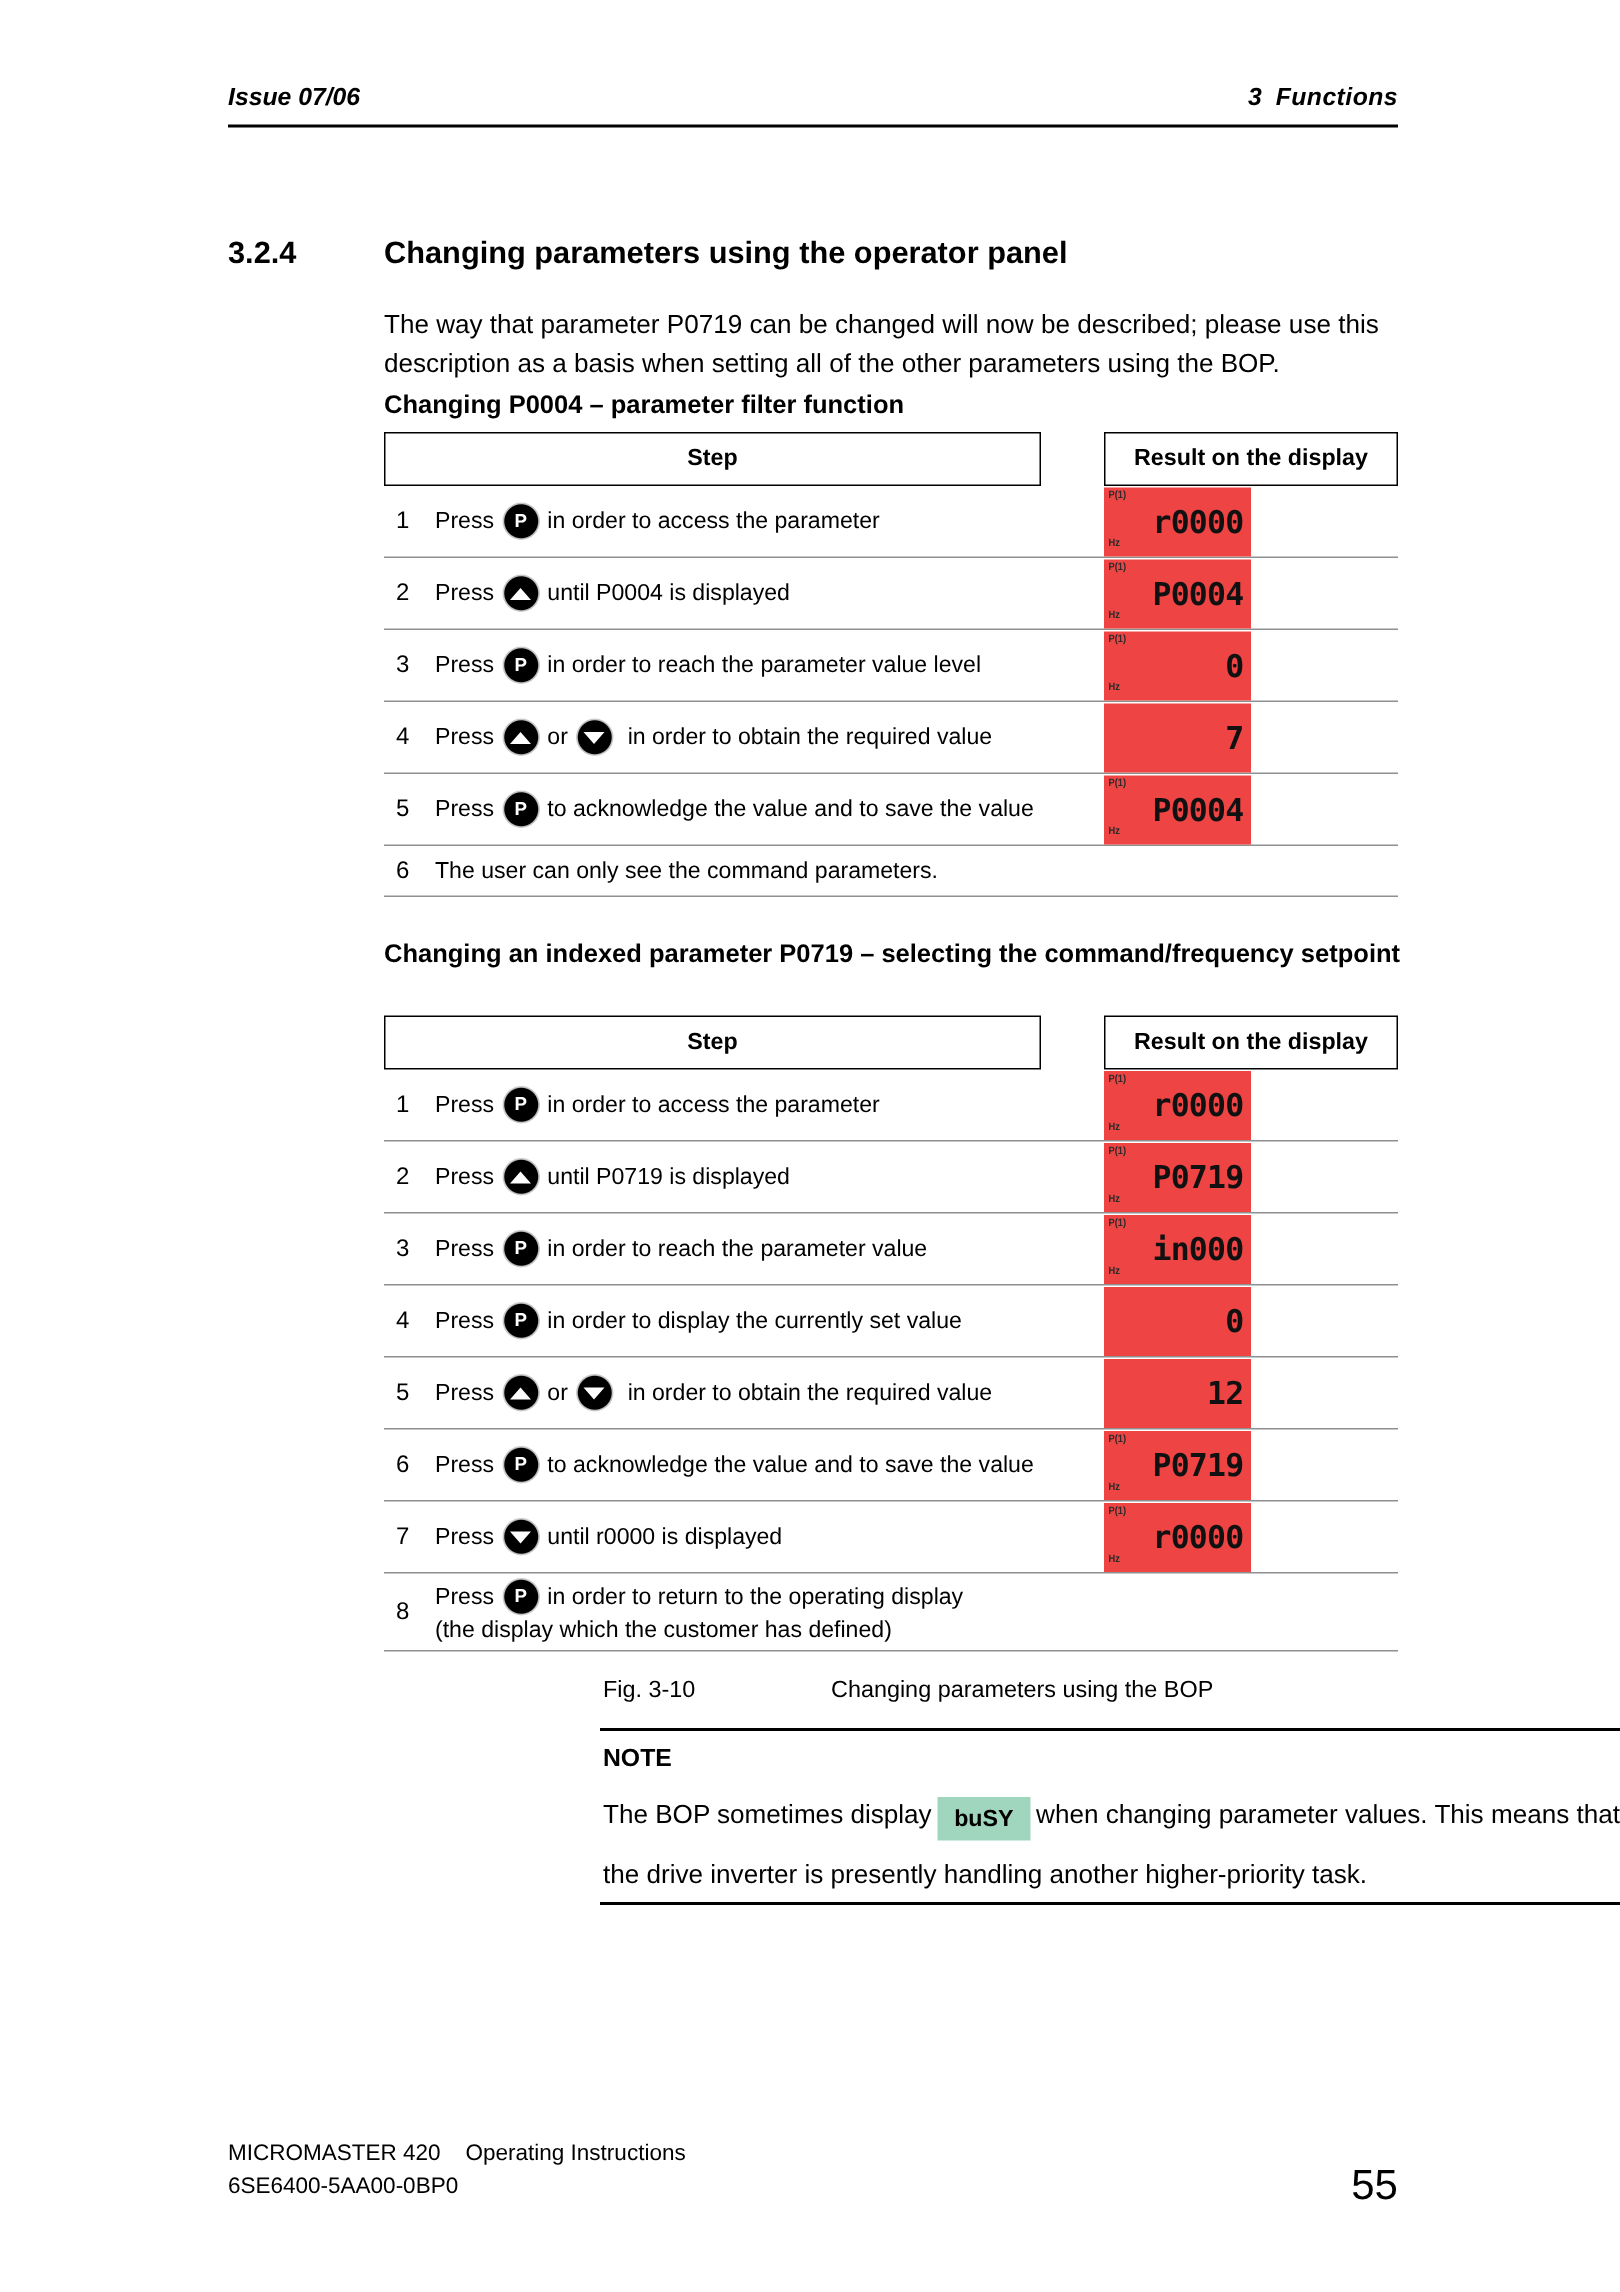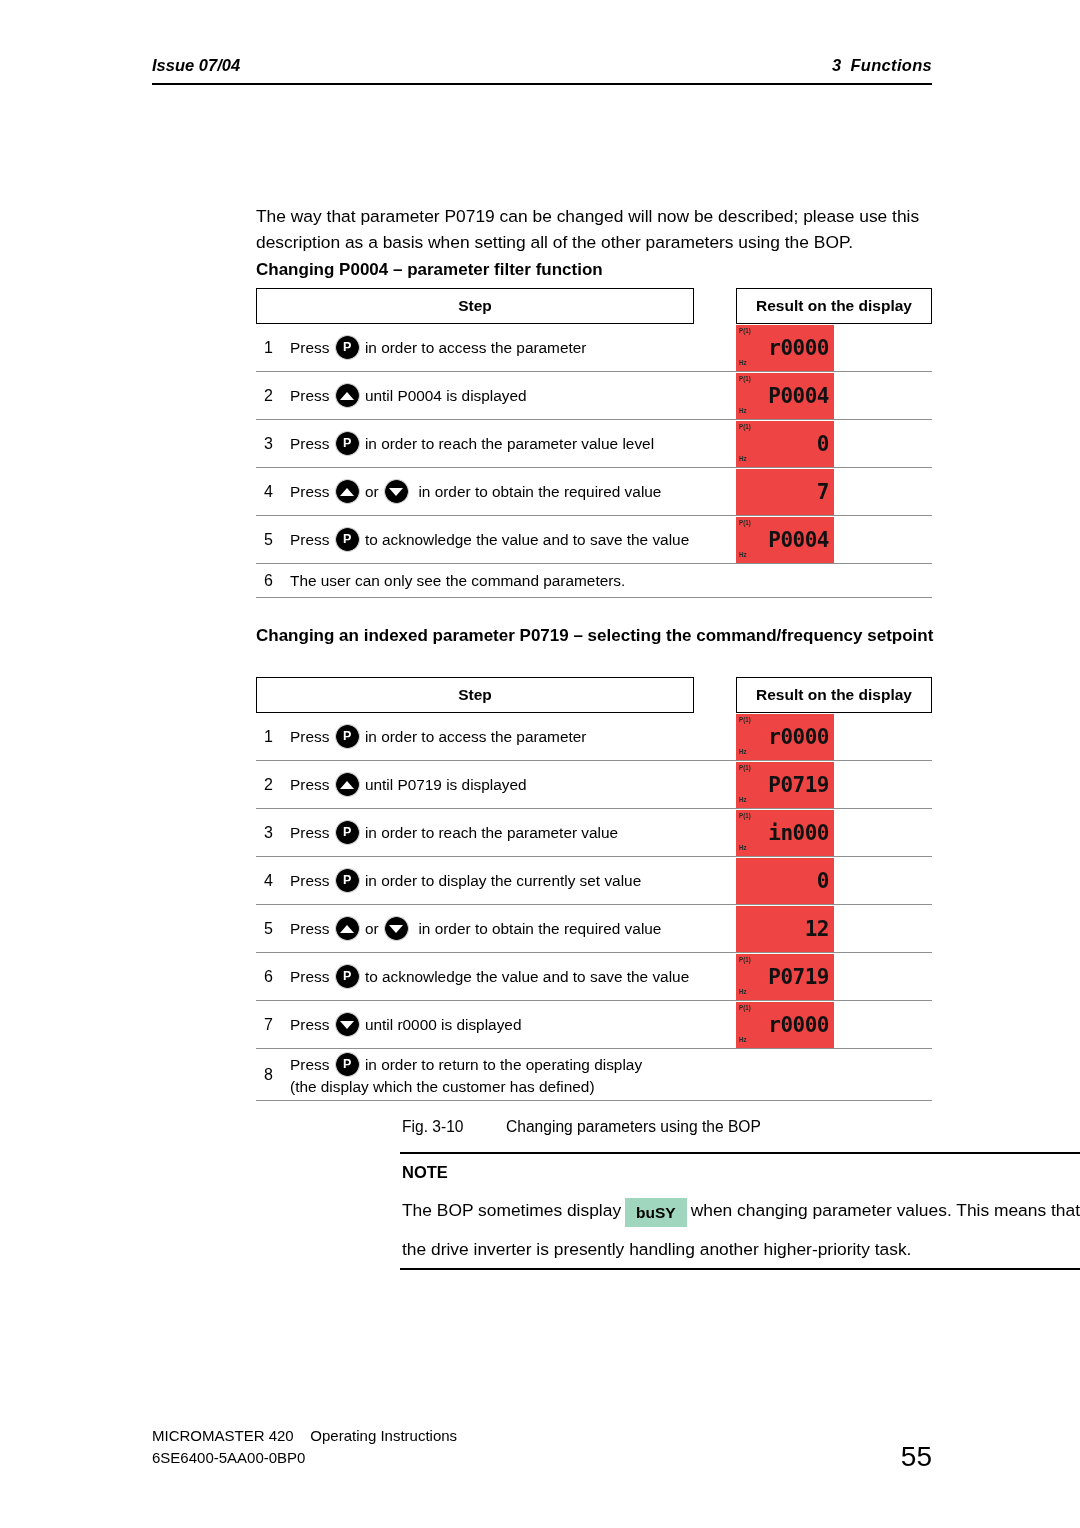--- a/index.html
+++ b/index.html
@@ -222,20 +222,21 @@
   }
 
   
   .figcap {
     position: absolute;
     top: 1118px;
     left: 250px;
     width: 540px;
     display: flex;
     font-size: 15.6px;
+    gap: 48px;
   }
   .figcap .fc-num { width: 104px; flex: none; }
 
   
   .note {
     position: absolute;
     left: 248px;
     top: 1152px;
     width: 684px;
   }
@@ -292,25 +293,29 @@
     align-self: flex-end;
     padding-bottom: 1px;
   }
 </style>
 </head>
 <body>
 
 <div class="page">
 
   <div class="running-head">
-    <div class="rh-left">Issue 07/04</div>
+    <div class="rh-left">Issue 07/06</div>
     <div class="rh-right"><span class="rh-num">3</span><span>Functions</span></div>
   </div>
   <div class="header-rule"></div>
 
+  <div class="sect">
+    <div class="sect-num">3.2.4</div>
+    <div class="sect-title">Changing parameters using the operator panel</div>
+  </div>
 
   <div class="intro">The way that parameter P0719 can be changed will now be described; please use this description as a basis when setting all of the other parameters using the BOP.</div>
 
   <div class="subhead subhead-1">Changing P0004 – parameter filter function</div>
 
   <div class="table table-1">
     <div class="thead">
       <div class="th th-step">Step</div>
       <div class="th th-gap"></div>
       <div class="th th-res">Result on the display</div>

